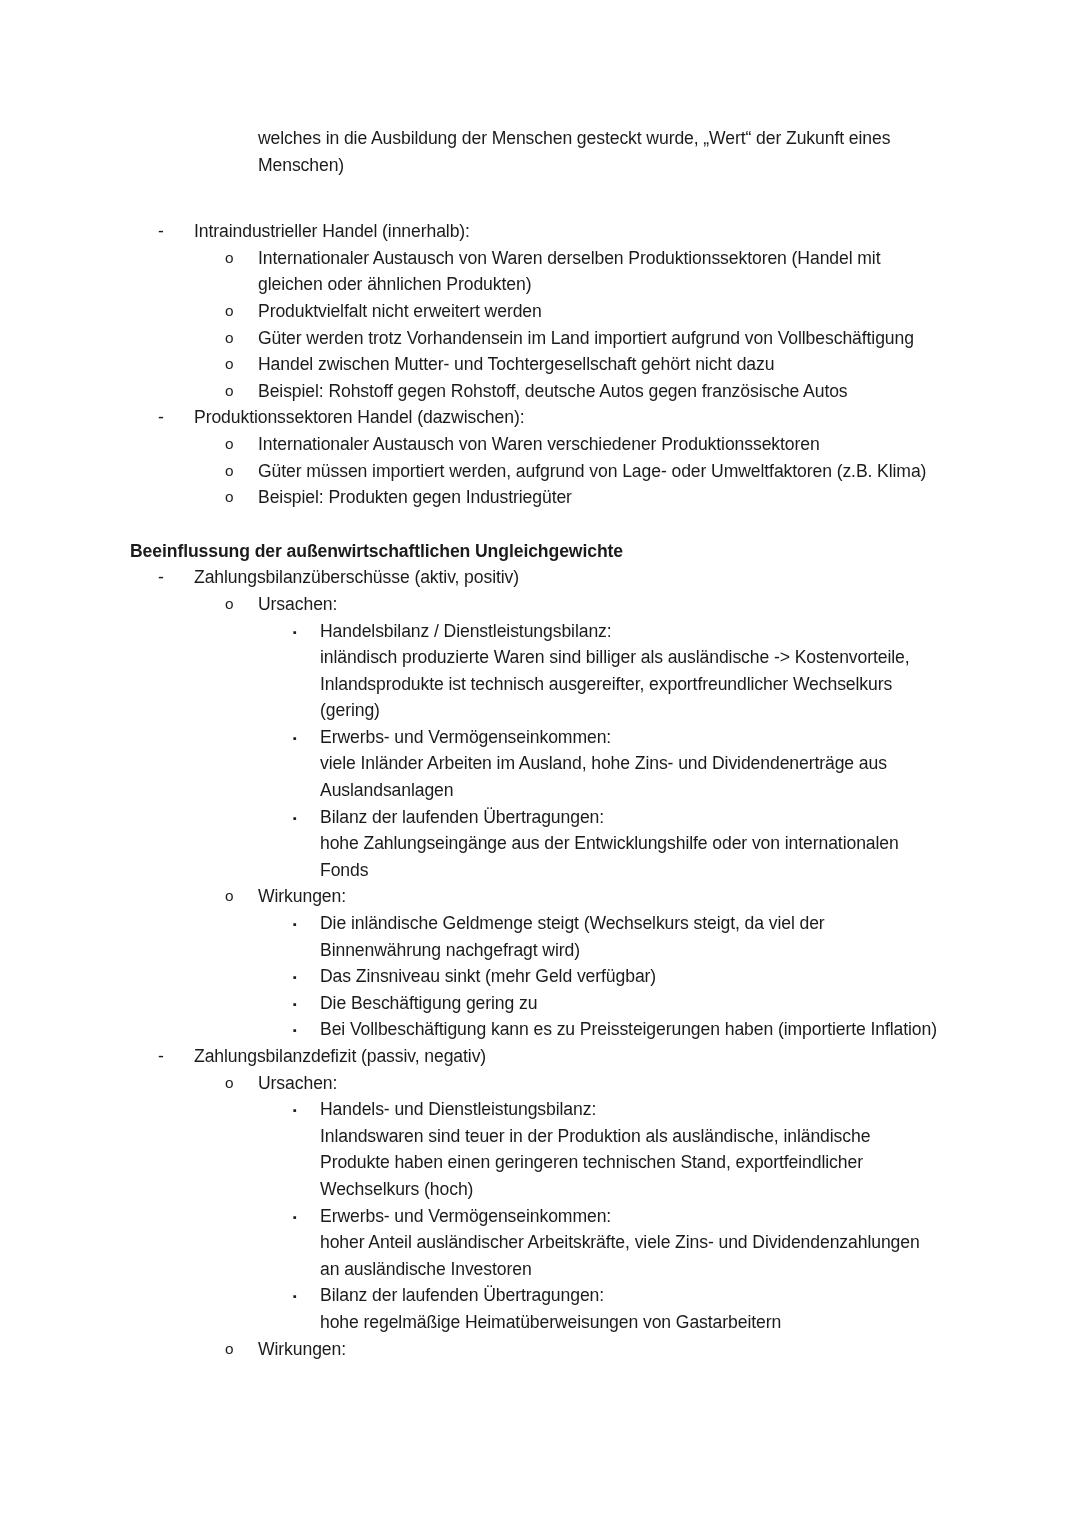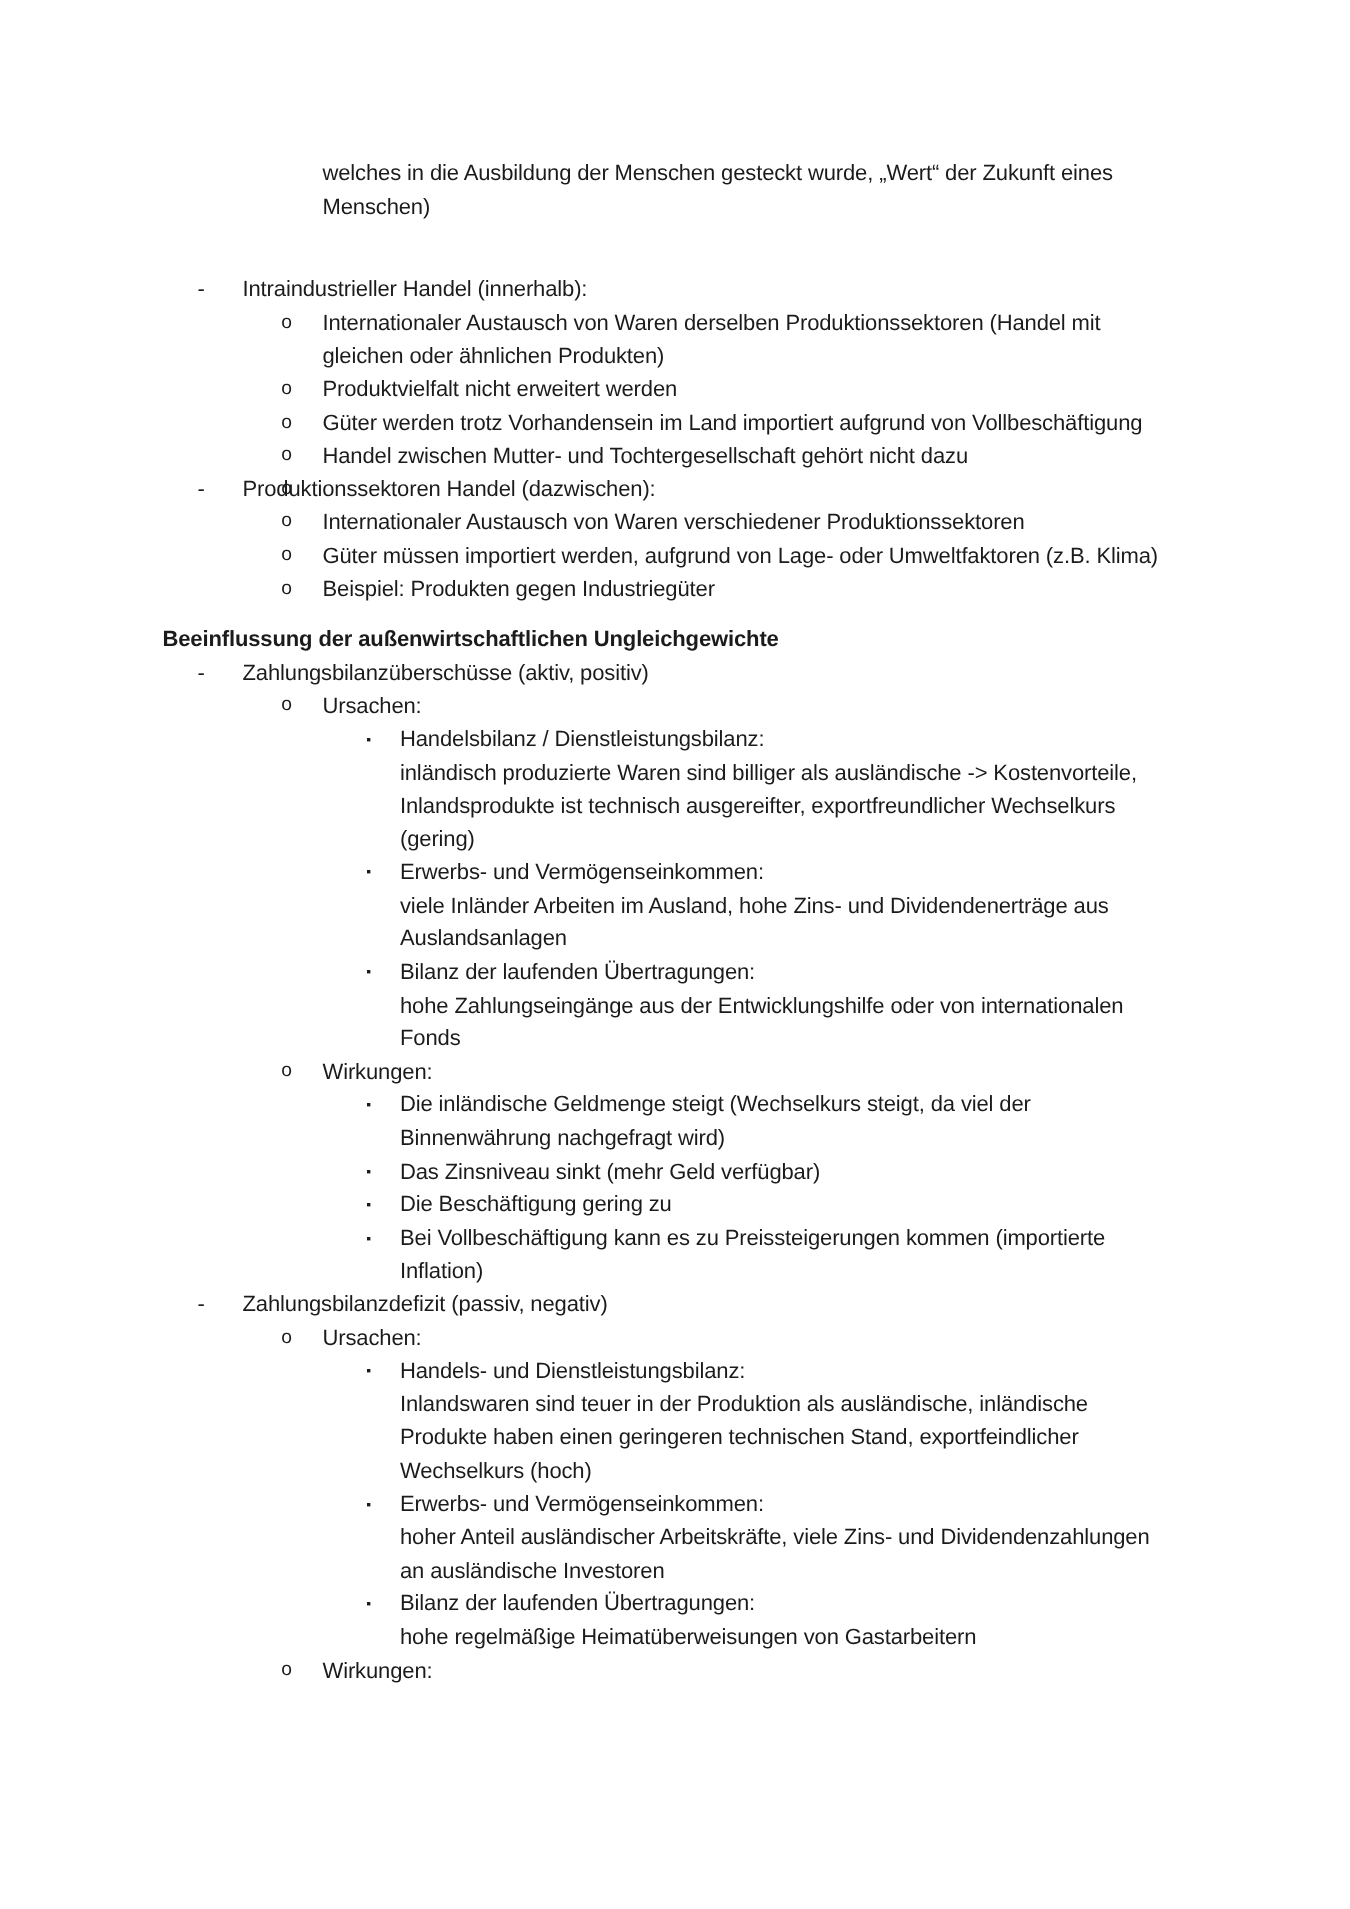--- a/index.html
+++ b/index.html
@@ -61,21 +61,21 @@
   
   .heading {
     font-size: 17.6px;
     line-height: 26.6px;
     font-weight: bold;
     letter-spacing: -0.1px;
   }
 
   
   .gap-lg { margin-top: 40px; }
-  .gap-md { margin-top: 14px; }
+  .gap-md { margin-top: 27px; }
 </style>
 </head>
 <body>
 
 <div class="page">
   <div class="content">
 
     <div class="line lvl-plain">
       <span class="txt">welches in die Ausbildung der Menschen gesteckt wurde, „Wert“ der Zukunft eines Menschen)</span>
     </div>
@@ -95,20 +95,21 @@
     <div class="line lvl-2">
       <span class="bullet">o</span>
       <span class="txt">Güter werden trotz Vorhandensein im Land importiert aufgrund von Vollbeschäftigung</span>
     </div>
     <div class="line lvl-2">
       <span class="bullet">o</span>
       <span class="txt">Handel zwischen Mutter- und Tochtergesellschaft gehört nicht dazu</span>
     </div>
     <div class="line lvl-2">
       <span class="bullet">o</span>
+      <span class="txt">Beispiel: Rohstoff gegen Rohstoff, deutsche Autos gegen französische Autos</span>
     </div>
 
     <div class="line lvl-1">
       <span class="bullet">-</span>
       <span class="txt">Produktionssektoren Handel (dazwischen):</span>
     </div>
     <div class="line lvl-2">
       <span class="bullet">o</span>
       <span class="txt">Internationaler Austausch von Waren verschiedener Produktionssektoren</span>
     </div>
@@ -156,21 +157,21 @@
     <div class="line lvl-3">
       <span class="bullet">▪</span>
       <span class="txt">Das Zinsniveau sinkt (mehr Geld verfügbar)</span>
     </div>
     <div class="line lvl-3">
       <span class="bullet">▪</span>
       <span class="txt">Die Beschäftigung gering zu</span>
     </div>
     <div class="line lvl-3">
       <span class="bullet">▪</span>
-      <span class="txt">Bei Vollbeschäftigung kann es zu Preissteigerungen kommen (importierte Inflation)</span>
+      <span class="txt">Bei Vollbeschäftigung kann es zu Preissteigerungen haben (importierte Inflation)</span>
     </div>
 
     <div class="line lvl-1">
       <span class="bullet">-</span>
       <span class="txt">Zahlungsbilanzdefizit (passiv, negativ)</span>
     </div>
     <div class="line lvl-2">
       <span class="bullet">o</span>
       <span class="txt">Ursachen:</span>
     </div>

